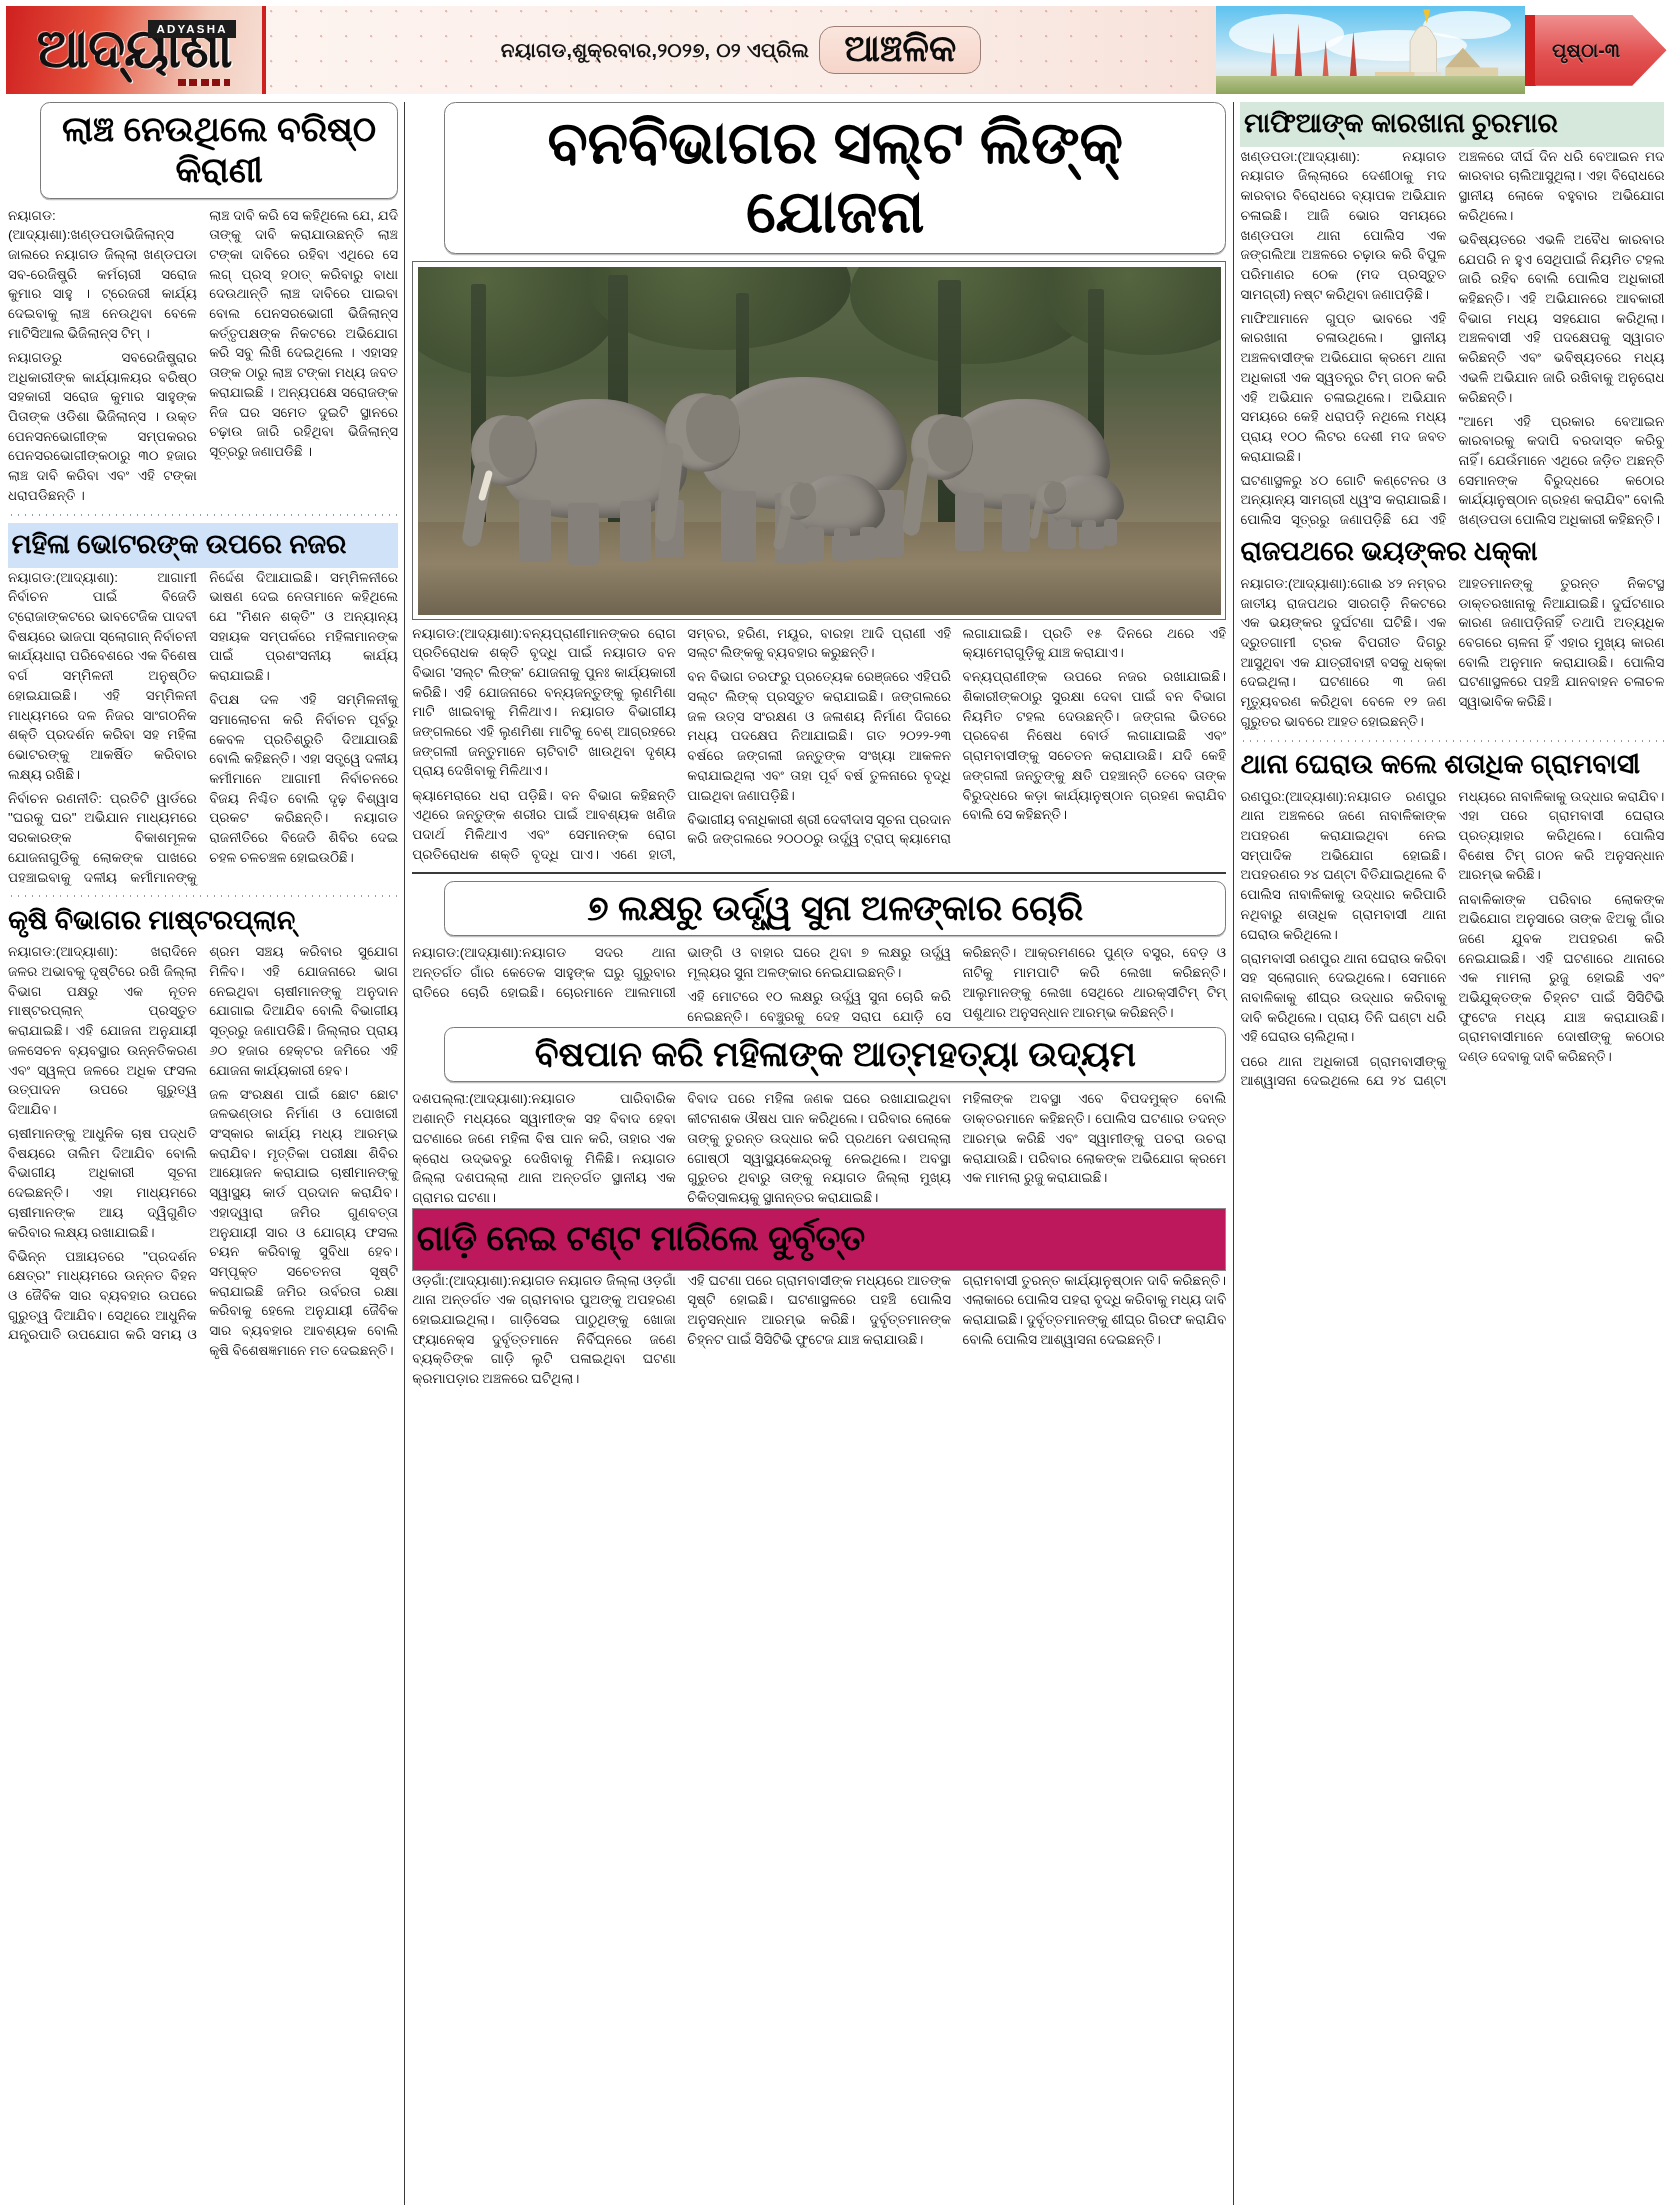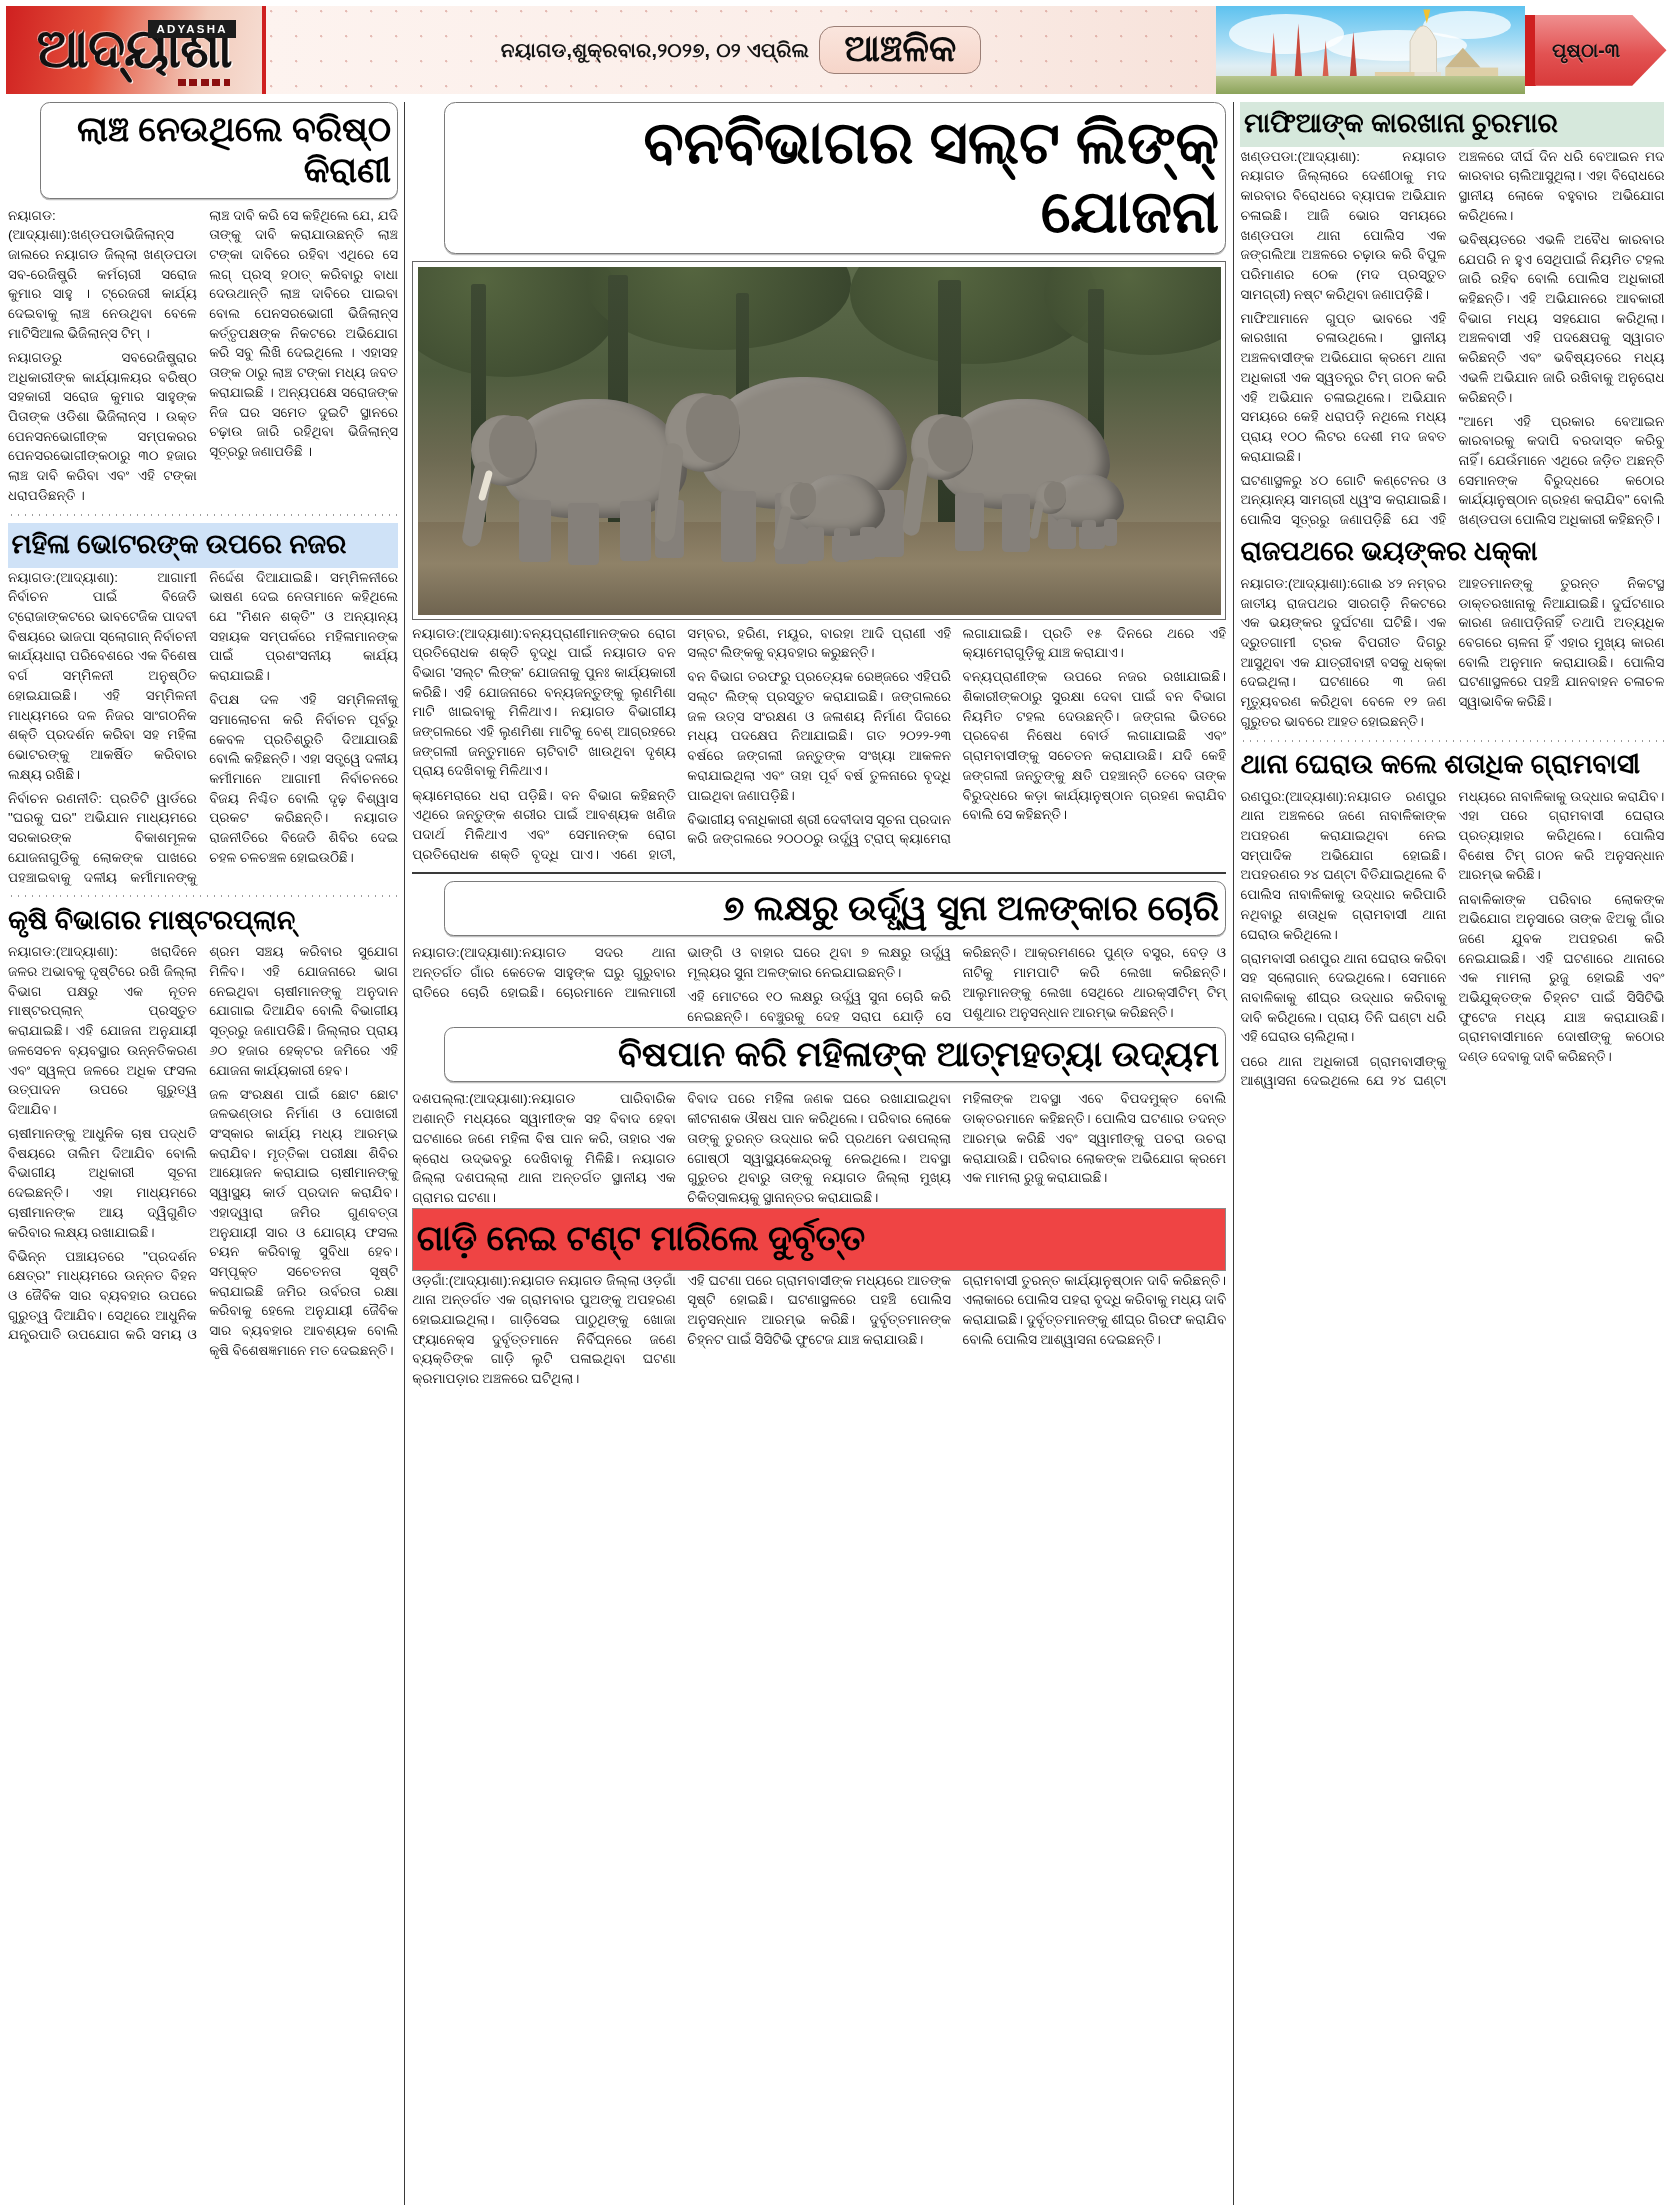--- a/index.html
+++ b/index.html
@@ -143,39 +143,39 @@
   .col-left   { width: 399px; border-right: 1.3px solid #3a3a3a; padding: 0 6.2px 0 1.8px; }
   .col-center { width: 829px; border-right: 1.3px solid #3a3a3a; padding: 0 7px; }
   .col-right  { width: 432px; padding: 0 1.8px 0 6.2px; }
 
   
   .hl-box {
     border: 1.3px solid #7a7a7a;
     border-radius: 9.7px;
     background: #fff;
     padding: 6.2px 6.2px 7px 6.2px;
-    text-align: right;
+    text-align: center;
     margin-bottom: 7px;
     box-shadow: 0 1.3px 0 rgba(0,0,0,.25);
     margin-left: 32px;
   }
   .hl-box.big { border-radius: 11.5px; }
   .hl {
     font-weight: 800;
     line-height: 1.16;
     color: #000;
     letter-spacing: -0.2px;
   }
   .hl-xl  { font-size: 59px; }
   .hl-lg  { font-size: 35px; }
   .hl-md  { font-size: 27px; }
 
   .hl-tint-blue  { background: #cfe2f7; border:none; border-radius:0; box-shadow:none; padding:6.2px 3.5px 7px; }
   .hl-tint-green { background: #d6e8dc; border:none; border-radius:0; box-shadow:none; padding:6.2px 3.5px 7px; }
-  .hl-tint-cream { background: #ef4444; border:1.3px solid #8a8a8a; border-radius:0; box-shadow:none; padding:9.7px 3.5px 10.6px; }
+  .hl-tint-cream { background: #be185d; border:1.3px solid #8a8a8a; border-radius:0; box-shadow:none; padding:9.7px 3.5px 10.6px; }
 
   .hl-plain { margin: 4.4px 0 6.2px 0; }
 
   
   .sep-dots {
     height: 4.4px;
     margin: 7px 0 6.2px 0;
     background-image: radial-gradient(circle, #9b9b9b 1px, transparent 1.1px);
     background-size: 7px 4.4px;
     background-repeat: repeat-x;

